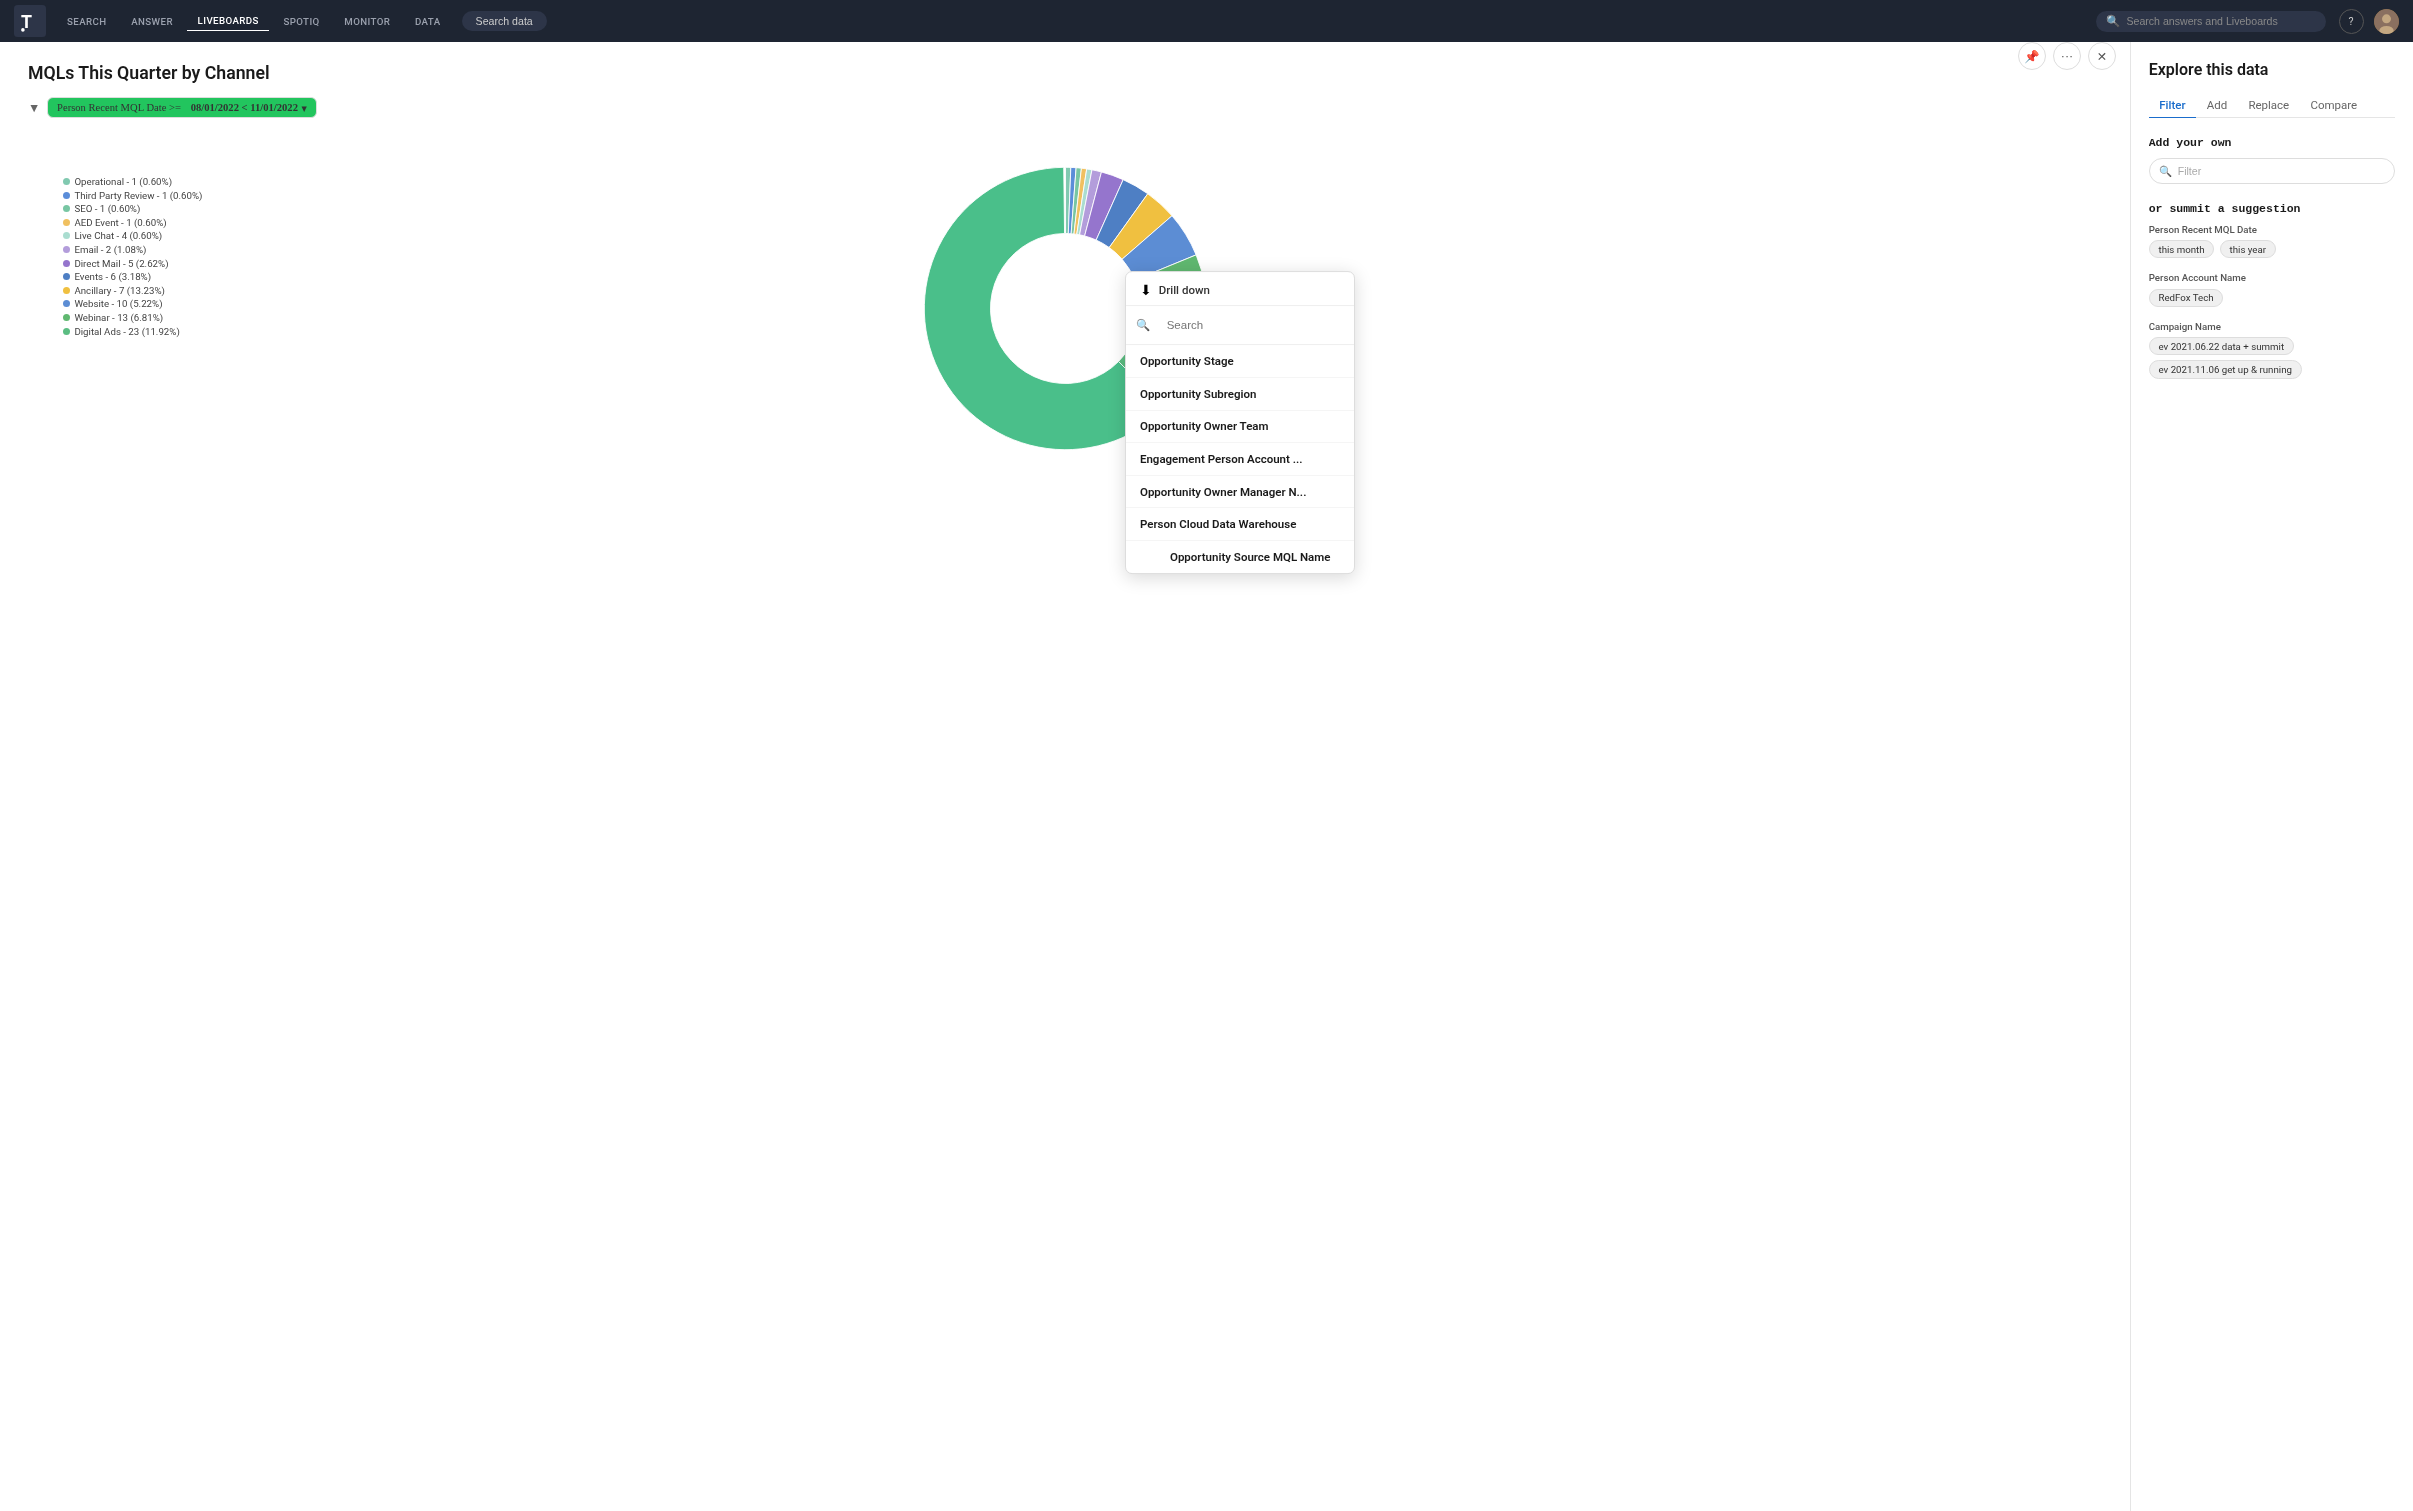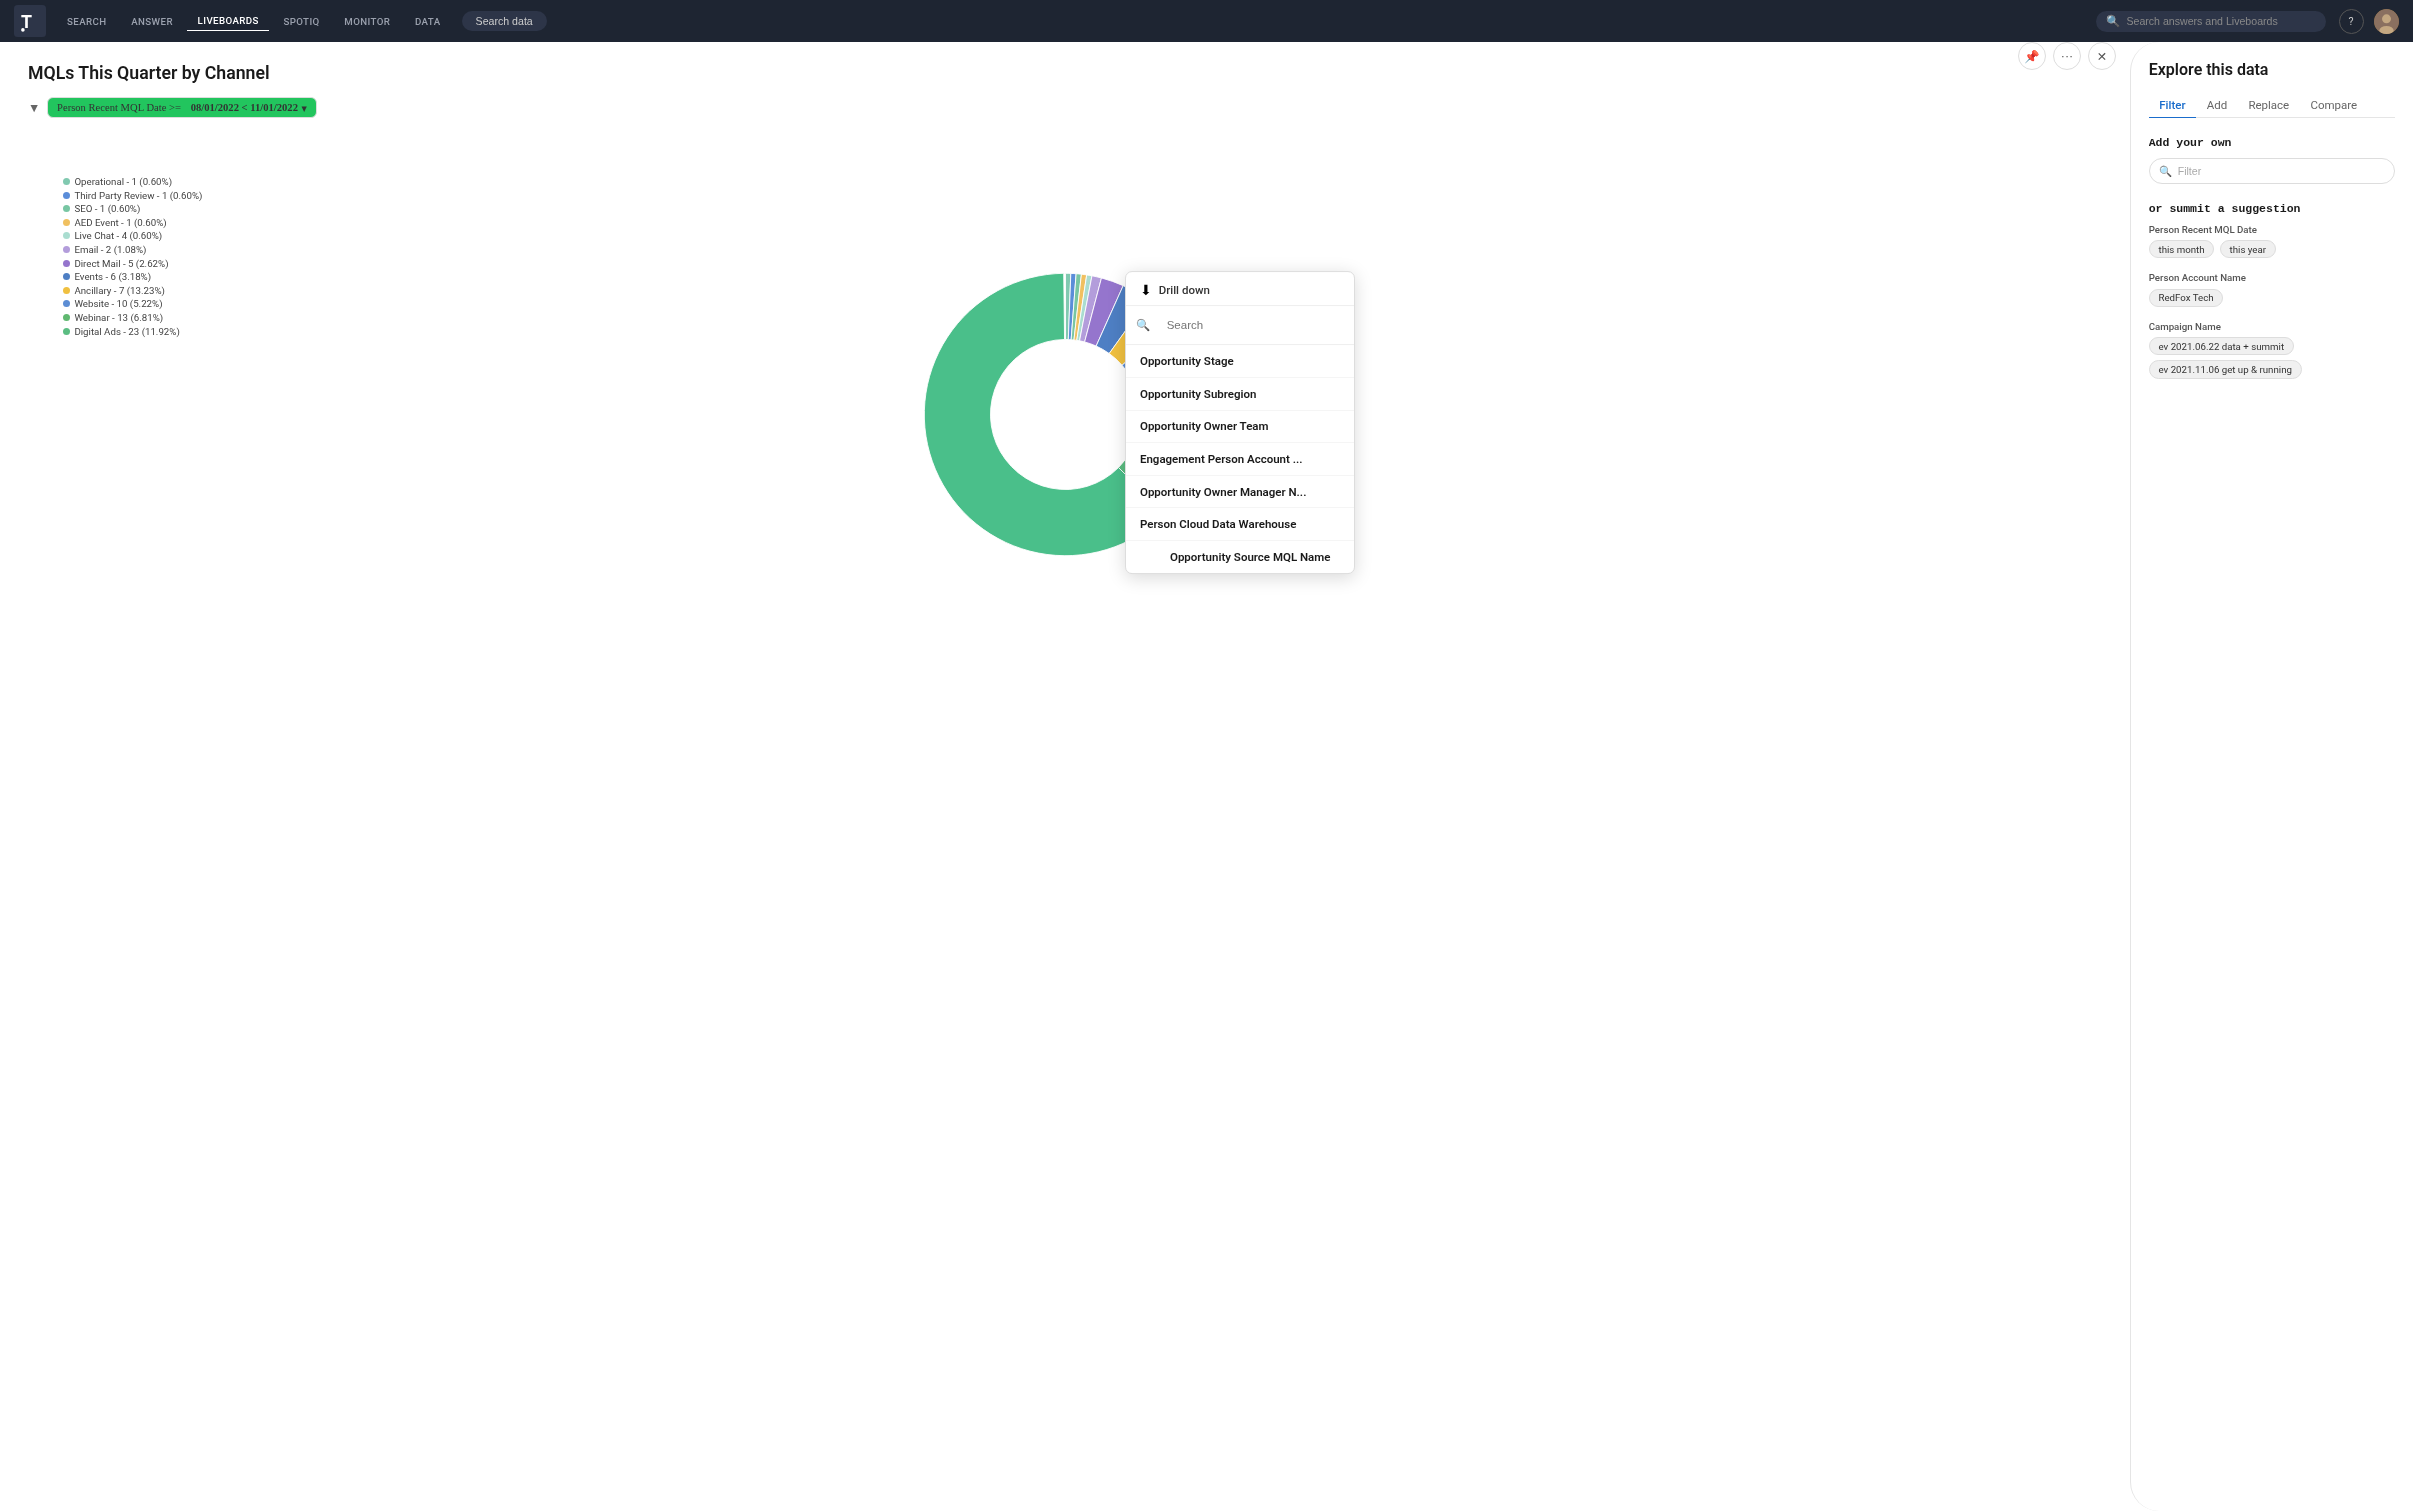--- a/index.html
+++ b/index.html
@@ -24,40 +24,40 @@
     .main { display: flex; height: calc(100vh - 42px); background: #fff; }
 
     
     .chart-area { flex: 1; padding: 21px 28px; position: relative; overflow: hidden; }
     .chart-title { font-size: 17.7px; font-weight: 600; color: #1a1a1a; margin-bottom: 7px; }
     .filter-bar { display: flex; align-items: center; gap: 7px; margin-bottom: 14px; }
     .filter-icon { color: #666; font-size: 12.4px; }
     .filter-pill { background: #22c55e; border: 0.9px solid #ddd; border-radius: 6px; padding: 3.5px 8.8px; font-size: 10.6px; color: #333; cursor: pointer; display: flex; align-items: center; gap: 3.5px; font-family: Liberation Serif, serif; }
     .filter-pill strong { font-weight: 600; }
 
-    .chart-container { position: relative; display: flex; align-items: flex-end; justify-content: center; height: 459px; }
+    .chart-container { position: relative; display: flex; align-items: flex-start; justify-content: center; height: 459px; }
 
     
     .donut-svg { width: 353px; height: 353px; }
 
     .legend-container { position: absolute; left: 35px; top: 44px; display: flex; flex-direction: column; gap: 2.6px; }
     .legend-item { display: flex; align-items: center; gap: 4.4px; font-size: 9.7px; color: #444; white-space: nowrap; }
     .legend-dot { width: 7px; height: 7px; border-radius: 50%; flex-shrink: 0; }
 
     
     .drill-popup { position: absolute; left: 54%; top: 50%; transform: translate(-10%, -30%); background: #fff; border: 0.9px solid #ddd; border-radius: 7px; box-shadow: 0 3.5px 17.7px rgba(0,0,0,0.15); width: 230px; padding: 0; z-index: 10; }
     .drill-header { display: flex; align-items: center; gap: 7px; padding: 10.6px 14px 7px; border-bottom: 0.9px solid #eee; }
     .drill-header-text { font-size: 11.5px; font-weight: 500; color: #333; }
     .drill-search { display: flex; align-items: center; gap: 7px; padding: 8.8px 10.6px; border-bottom: 0.9px solid #eee; }
     .drill-search input { border: 0.9px solid #ddd; border-radius: 3.5px; padding: 4.4px 8.8px; font-size: 10.6px; width: 100%; outline: none; }
     .drill-item { padding: 8.8px 14px; font-size: 11.5px; font-weight: 600; color: #1a1a1a; cursor: pointer; border-bottom: 0.9px solid #f5f5f5; }
     .drill-item:last-child { border-bottom: none; margin-left: 30px; }
 
     
-    .right-panel { width: 283px; border-left: 0.9px solid #e5e5e5; background: #fff; padding: 17.7px 17.7px; display: flex; flex-direction: column; border-radius: 29px; }
+    .right-panel { width: 283px; border-left: 0.9px solid #e5e5e5; background: #fff; padding: 17.7px 17.7px; display: flex; flex-direction: column; }
     .panel-title { font-size: 16px; font-weight: 600; color: #1a1a1a; margin-bottom: 14px; }
 
     .panel-tabs { display: flex; gap: 0; border-bottom: 0.9px solid #e5e5e5; margin-bottom: 17.7px; }
     .panel-tab { font-size: 11.5px; padding: 5.3px 10.6px; cursor: pointer; color: #666; border-bottom: 1.8px solid transparent; margin-bottom: -0.9px; }
     .panel-tab.active { color: #1a6dcc; border-bottom: 1.8px solid #1a6dcc; font-weight: 500; }
 
     .panel-section-title { font-size: 11.5px; font-weight: 600; color: #1a1a1a; margin-bottom: 8.8px; font-family: Liberation Mono, monospace; }
     .panel-filter-wrap { position: relative; margin-bottom: 17.7px; }
     .panel-filter-wrap .filter-icon-inside { position: absolute; left: 10.6px; top: 50%; transform: translateY(-50%); color: #aaa; font-size: 10.6px; }
     .panel-filter-wrap input { border: 0.9px solid #ddd; border-radius: 17.7px; padding: 6.2px 12.4px 6.2px 28px; font-size: 10.6px; width: 100%; outline: none; color: #333; }

